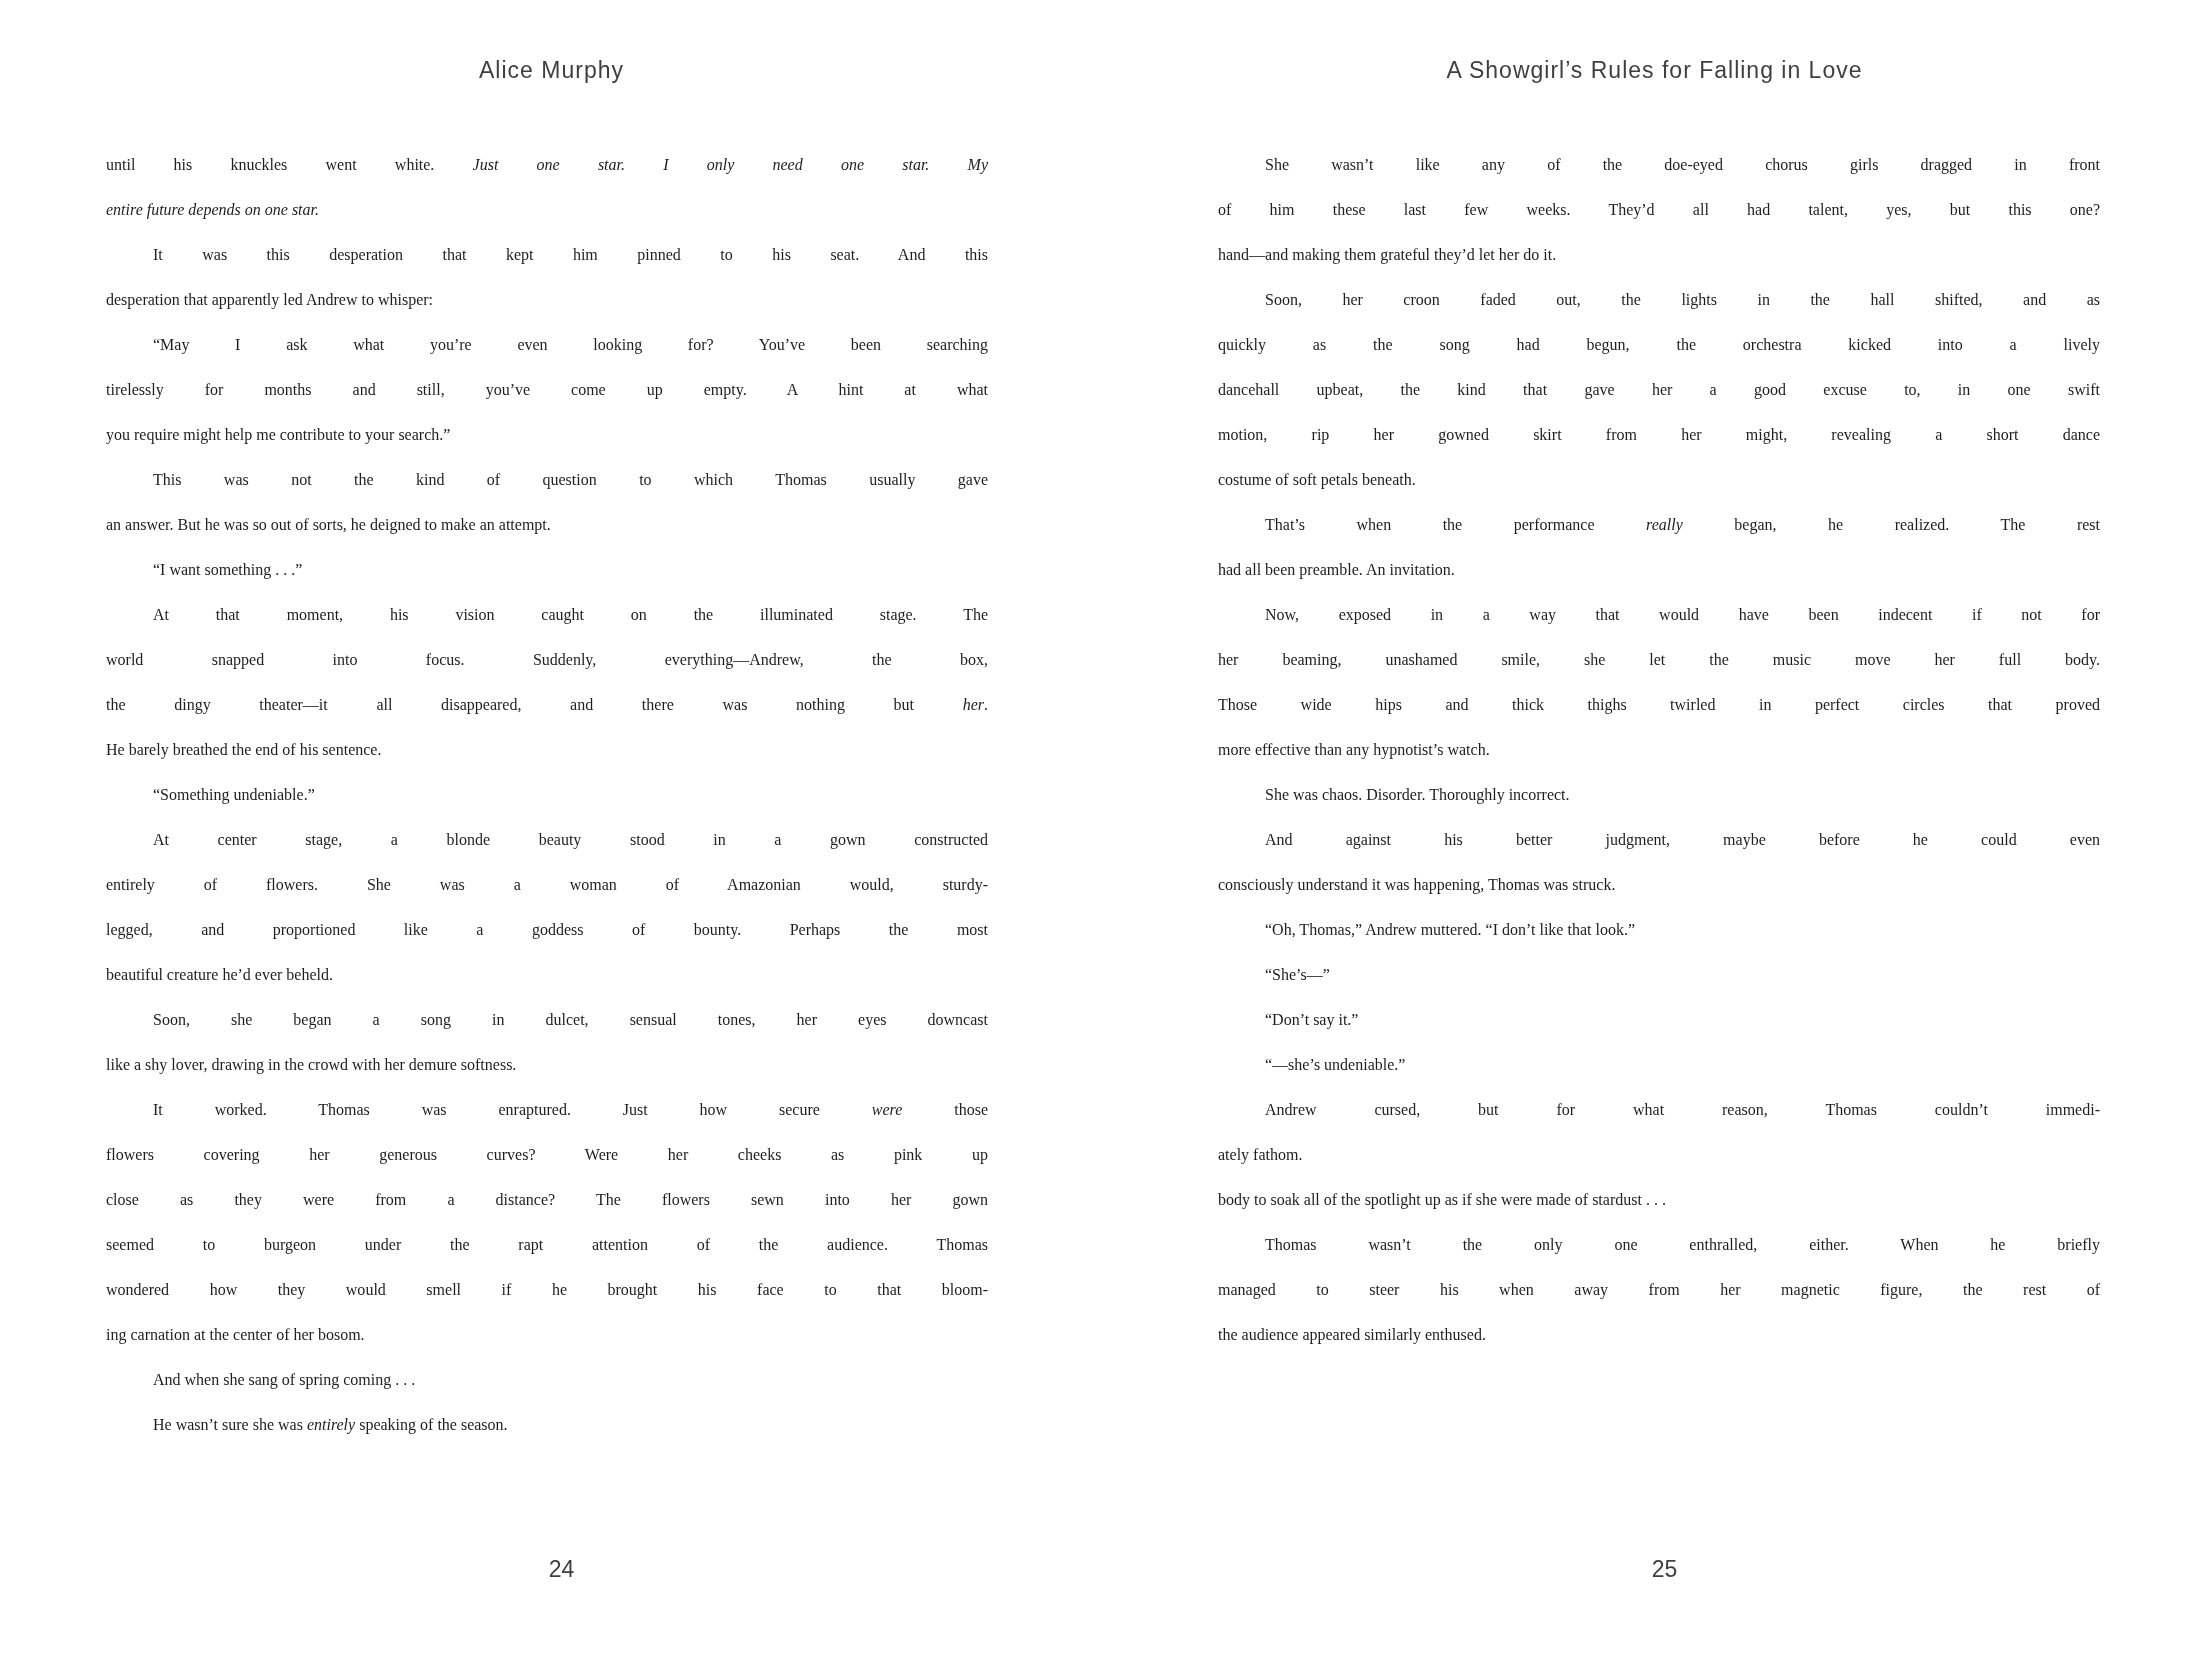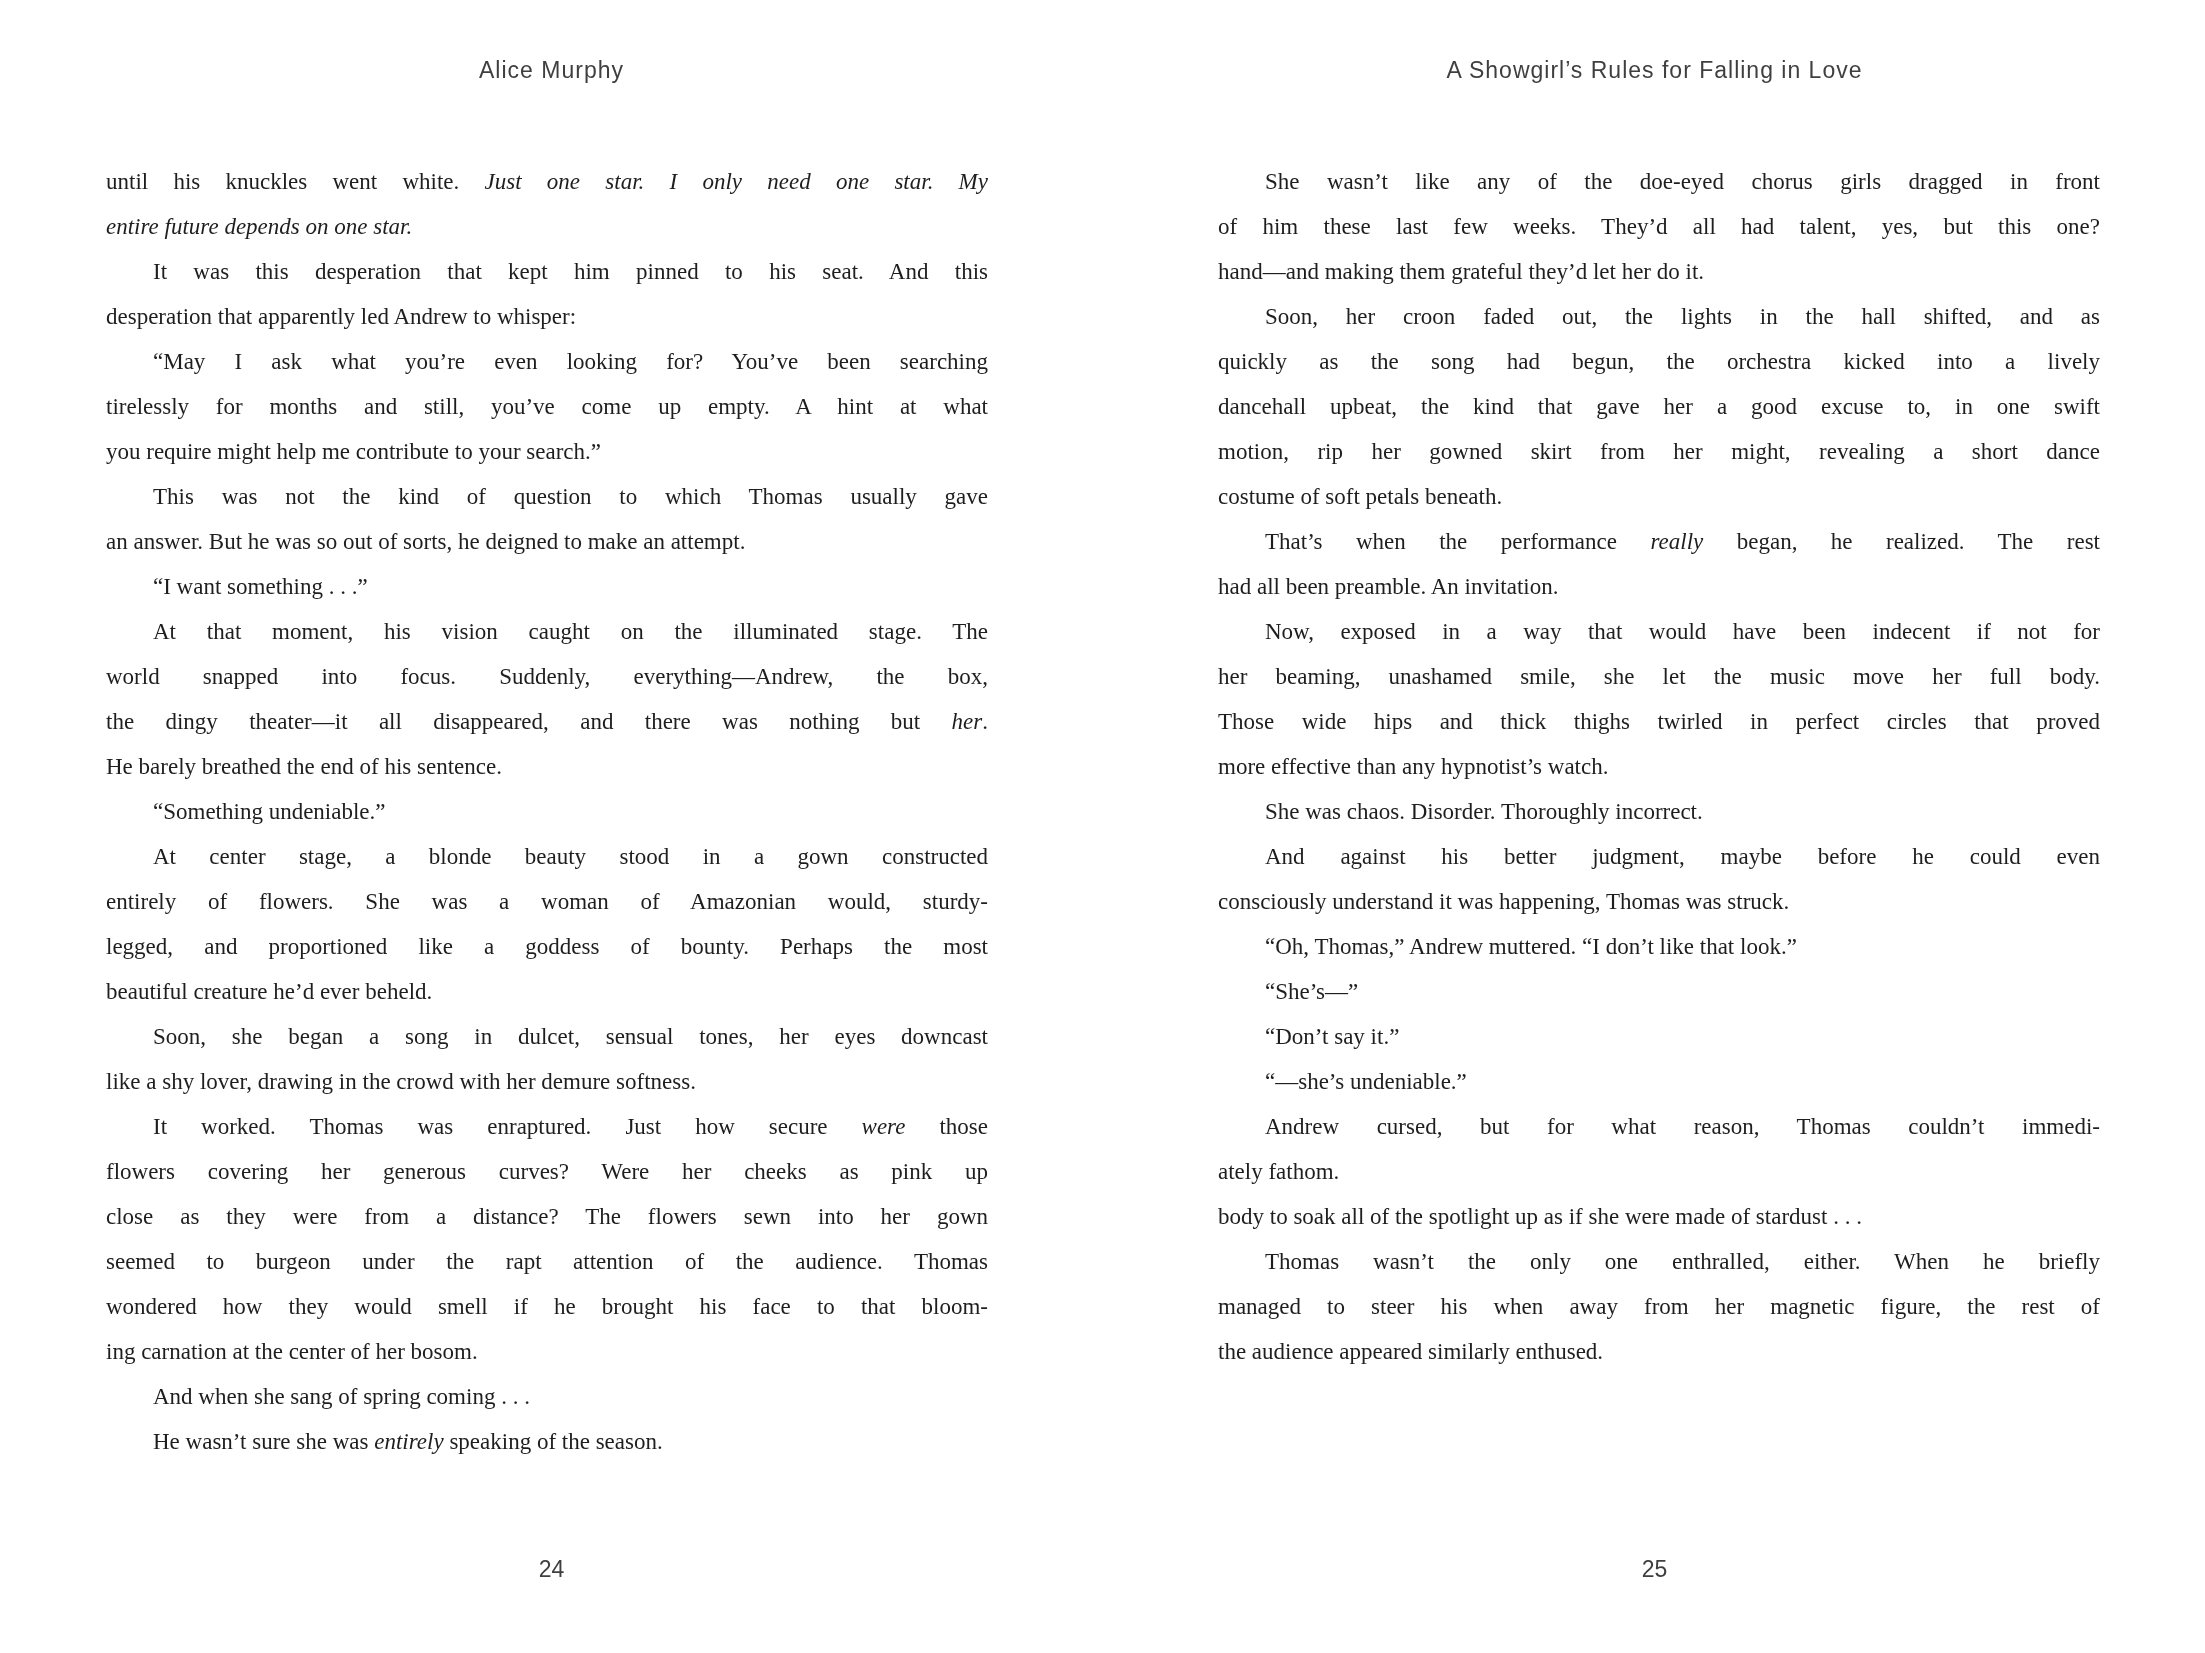--- a/index.html
+++ b/index.html
@@ -24,40 +24,40 @@
     text-align: center;
     font-family: "Liberation Sans", "DejaVu Sans", sans-serif;
     font-size: 23px;
     font-weight: 400;
     letter-spacing: 1px;
     line-height: 34px;
     color: var(--muted-ink);
   }
   .page-body {
     position: absolute;
-    top: 159px;
+    top: 142px;
     width: 882px;
     font-family: "Liberation Serif", "DejaVu Serif", serif;
-    font-size: 23px;
+    font-size: 16px;
     color: var(--ink);
   }
   .page.left  .page-body { left: 106px; }
   .page.right .page-body { left: 115px; }
   .line {
     height: 45px;
     line-height: 45px;
     text-align: justify;
     text-align-last: justify;
   }
   .line.indent { padding-left: 47px; }
   .line.final  { text-align-last: left; }
   .line em { font-style: italic; }
   .page-number {
     position: absolute;
-    top: 1552px; left: 0; width: 100%;
+    top: 1552px; left: 10px; width: 100%;
     text-align: center;
     font-family: "Liberation Sans", "DejaVu Sans", sans-serif;
     font-size: 23px;
     line-height: 34px;
     color: var(--muted-ink);
   }
 </style>
 </head>
 <body>
 

